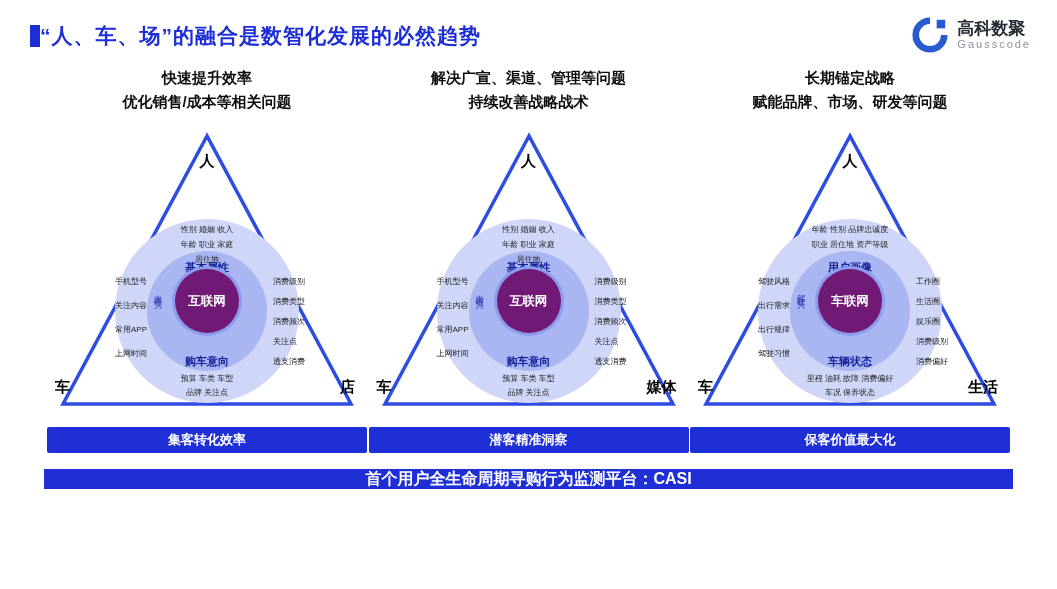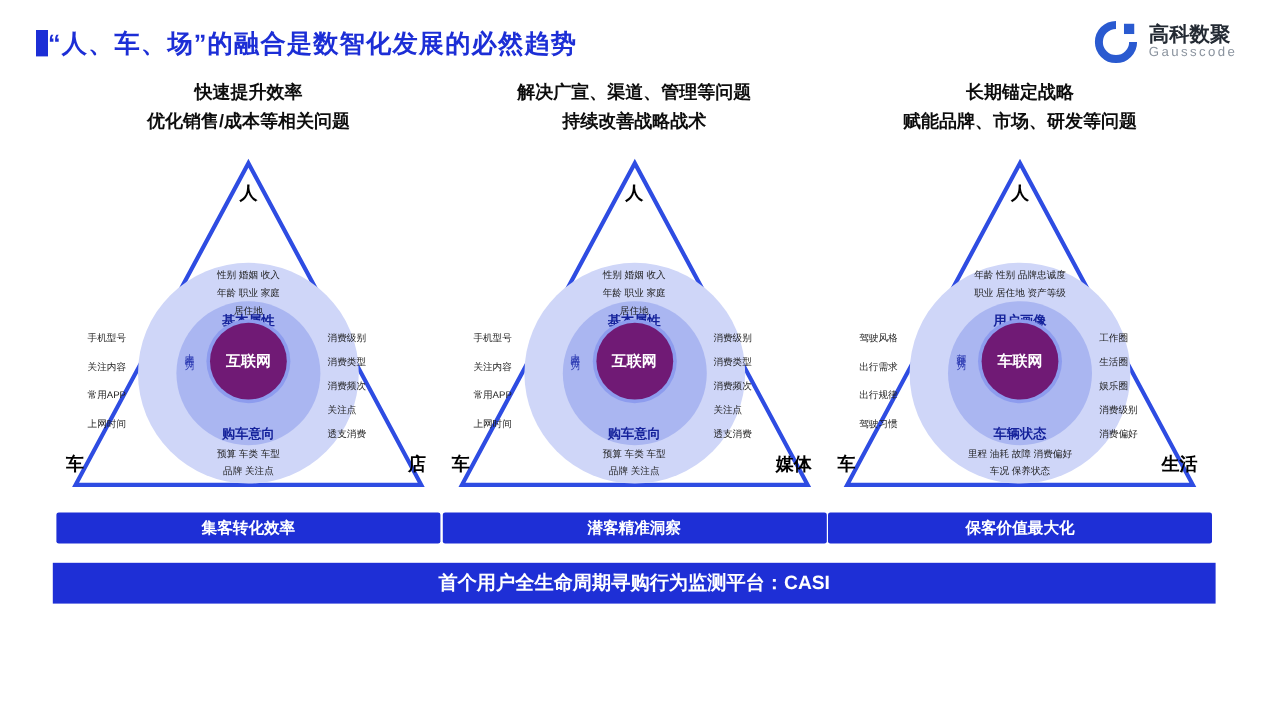--- a/index.html
+++ b/index.html
@@ -35,31 +35,31 @@
 
   .pill { position:absolute; left:50%; transform:translateX(-50%); font-size:11px; font-weight:bold; color:#15229b; white-space:nowrap; }
   .pill-top { top:134px; }
   .pill-bottom { top:228px; }
 
   .vlabel { position:absolute; left:104px; top:162px; writing-mode:vertical-rl; font-size:8px; color:#2c3ab2; letter-spacing:2px; }
 
   .cluster { position:absolute; font-size:8px; color:#1d1d1d; white-space:nowrap; }
   .cluster div { margin-bottom:4px; }
   .cluster-top { top:98px; left:50%; transform:translateX(-50%); text-align:center; }
-  .cluster-left { top:150px; left:26px; width:74px; text-align:left; }
+  .cluster-left { top:150px; left:26px; width:74px; text-align:right; }
   .cluster-left div { margin-bottom:13px; }
   .cluster-right { top:150px; left:226px; text-align:left; }
   .cluster-right div { margin-bottom:9px; }
   .cluster-bottom { top:247px; left:50%; transform:translateX(-50%); text-align:center; }
   .cluster-bottom div { margin-bottom:3px;text-align:center; }
 
   .banner { margin-top:6px; height:26px; background:#1e2fd6; color:#fff; font-size:13px; font-weight:bold;
     display:flex; align-items:center; justify-content:center; border-radius:2px; }
 
-  .bottom-banner { margin:16px 44px 0; height:34px; background:#1e2fd6; color:#fff; font-size:16px; font-weight:bold;
+  .bottom-banner { margin:16px 44px 0; height:20px; background:#1e2fd6; color:#fff; font-size:16px; font-weight:bold;
     display:flex; align-items:center; justify-content:center; }
 </style>
 </head>
 <body>
 
 <div class="title-row">
   <div class="title-bullet"></div>
   <div class="title-text">“人、车、场”的融合是数智化发展的必然趋势</div>
 </div>
 

